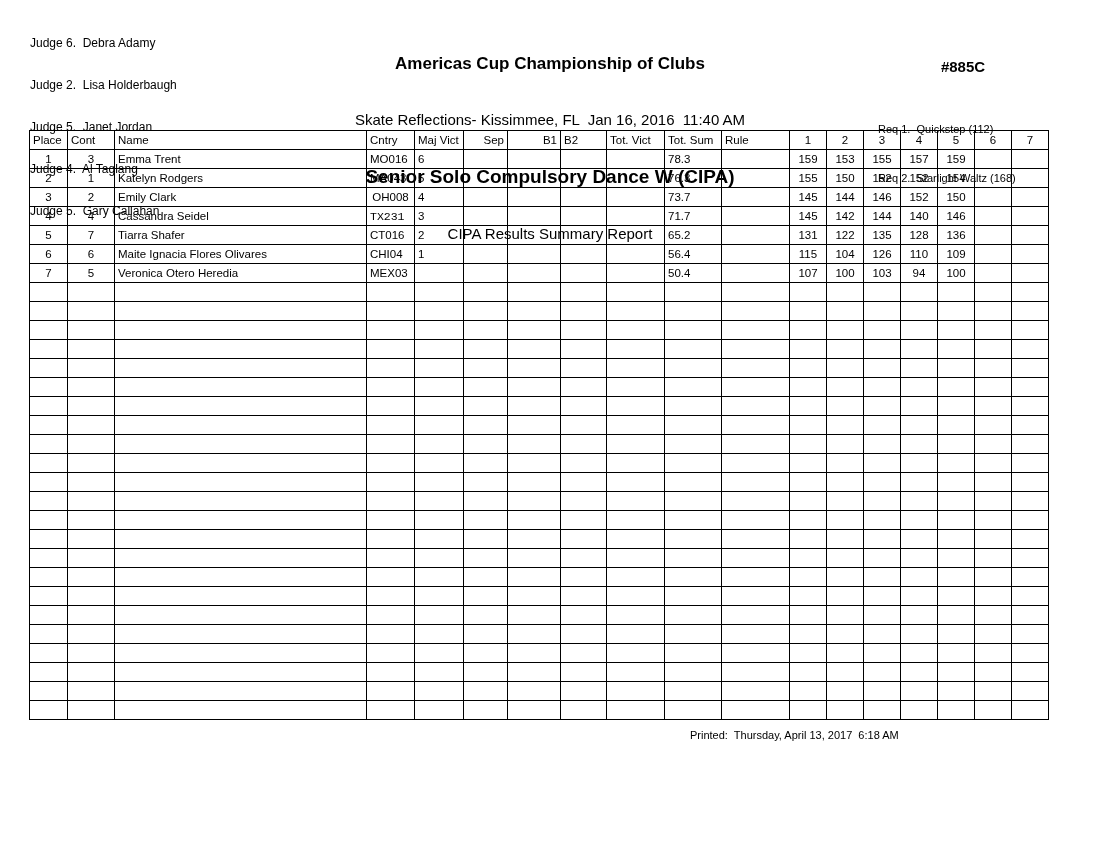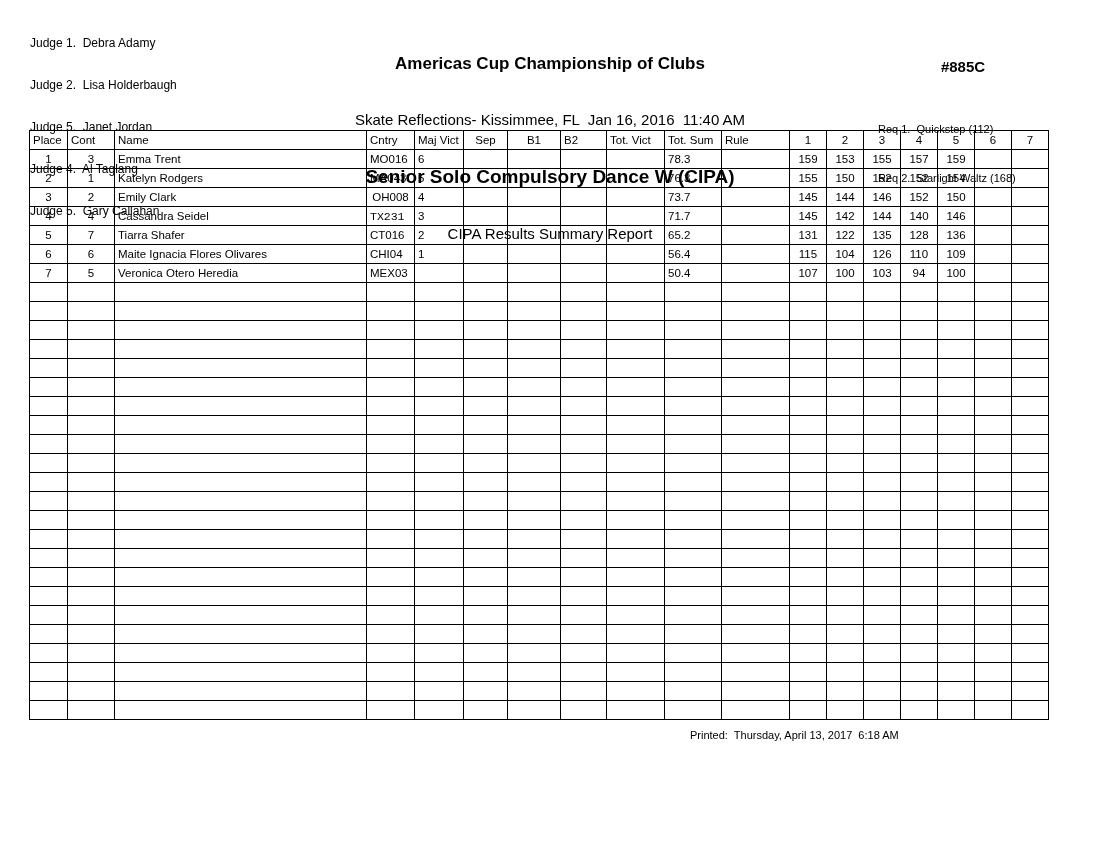--- a/index.html
+++ b/index.html
@@ -37,21 +37,21 @@
   }
   .printed{
     position:absolute;left:690px;top:729px;
     font-size:11px;white-space:pre;
   }
 </style>
 </head>
 <body>
 
 <div class="judges">
-  <div>Judge 1.  Debra Adamy</div>
+  <div>Judge 6.  Debra Adamy</div>
   <div>Judge 2.  Lisa Holderbaugh</div>
   <div>Judge 5.  Janet Jordan</div>
   <div>Judge 4.  Al Taglang</div>
   <div>Judge 5.  Gary Callahan</div>
 </div>
 
 <div class="center-head">
   <div class="title">Americas Cup Championship of Clubs</div>
   <div class="venue">Skate Reflections- Kissimmee, FL  Jan 16, 2016  11:40 AM</div>
   <div class="event">Senior Solo Compulsory Dance W (CIPA)</div>
@@ -85,22 +85,22 @@
       <col style="width:37px">
     <col style="width:37px">
   </colgroup>
   <thead>
     <tr>
         <th style="text-align: left;">Place</th>
         <th style="text-align: left;">Cont</th>
         <th style="text-align: left;">Name</th>
         <th style="text-align: left;">Cntry</th>
         <th style="text-align: left;">Maj Vict</th>
-        <th style="text-align: center;">Sep</th>
-        <th style="text-align: center;">B1</th>
+        <th style="text-align: right;">Sep</th>
+        <th style="text-align: right;">B1</th>
         <th style="text-align: left;">B2</th>
         <th style="text-align: left;">Tot. Vict</th>
         <th style="text-align: left;">Tot. Sum</th>
         <th style="text-align: left;">Rule</th>
         <th style="text-align: center;">1</th>
         <th style="text-align: center;">2</th>
         <th style="text-align: center;">3</th>
         <th style="text-align: center;">4</th>
         <th style="text-align: center;">5</th>
         <th style="text-align: center;">6</th>

